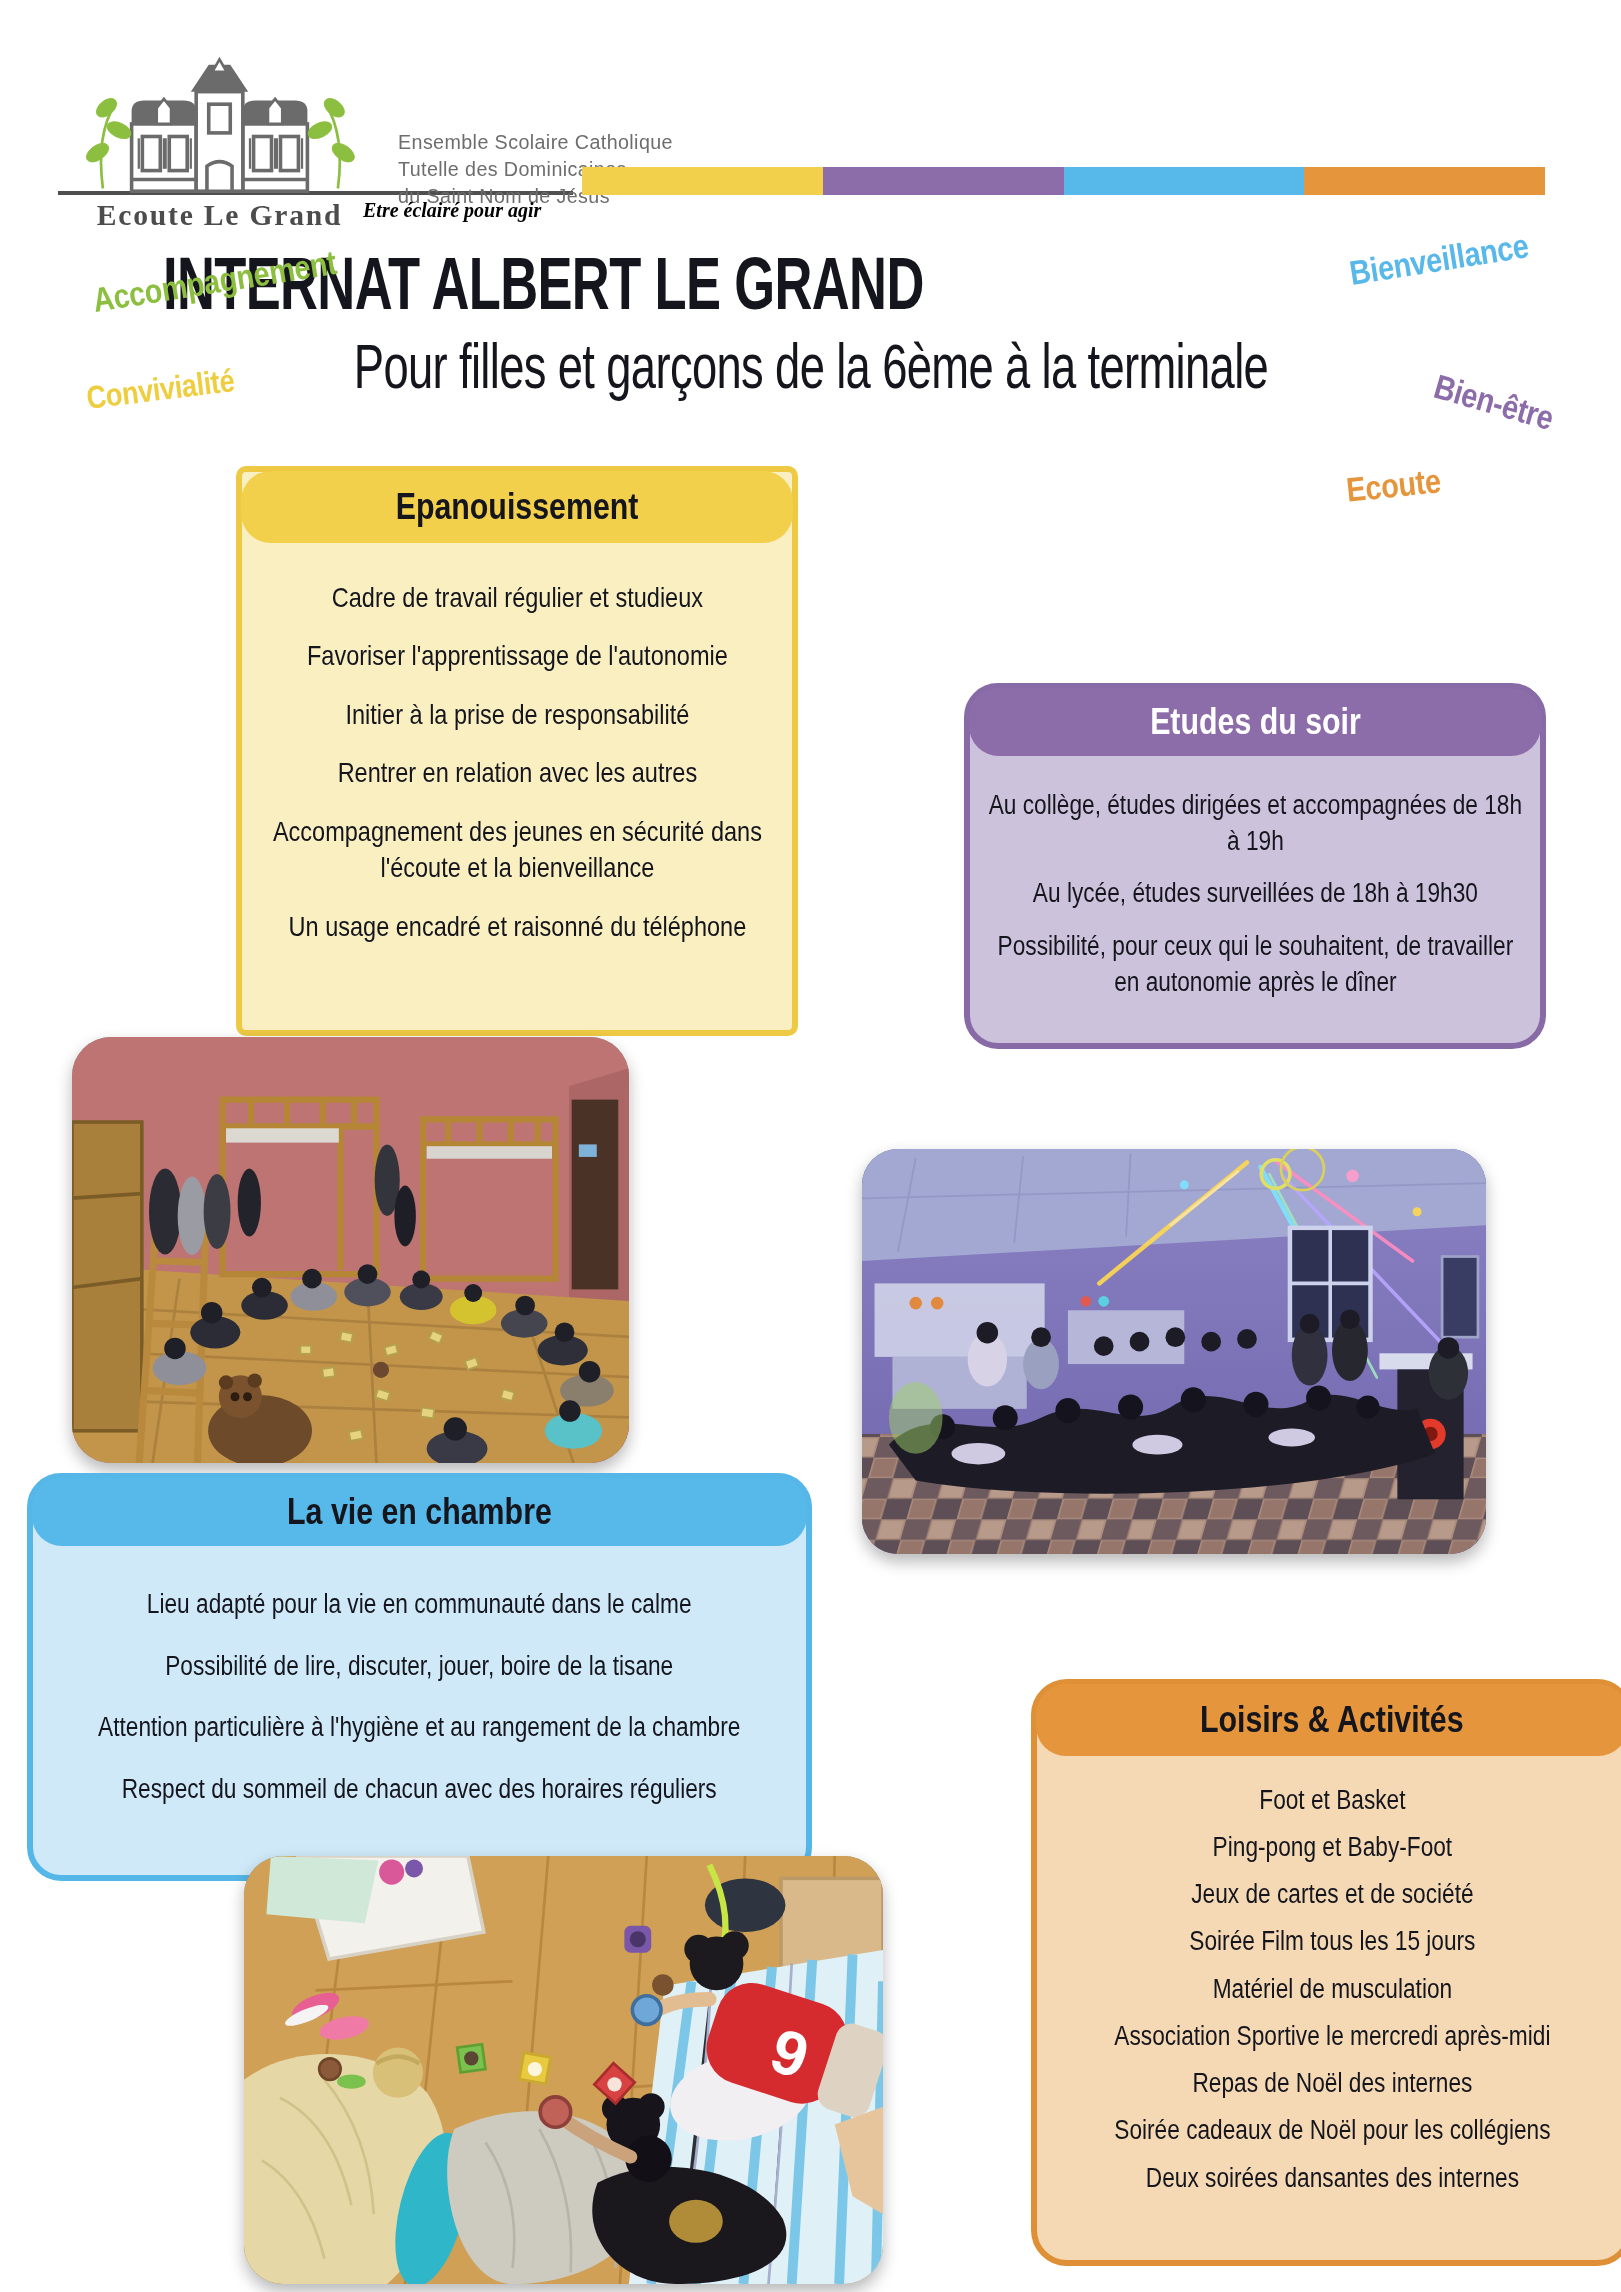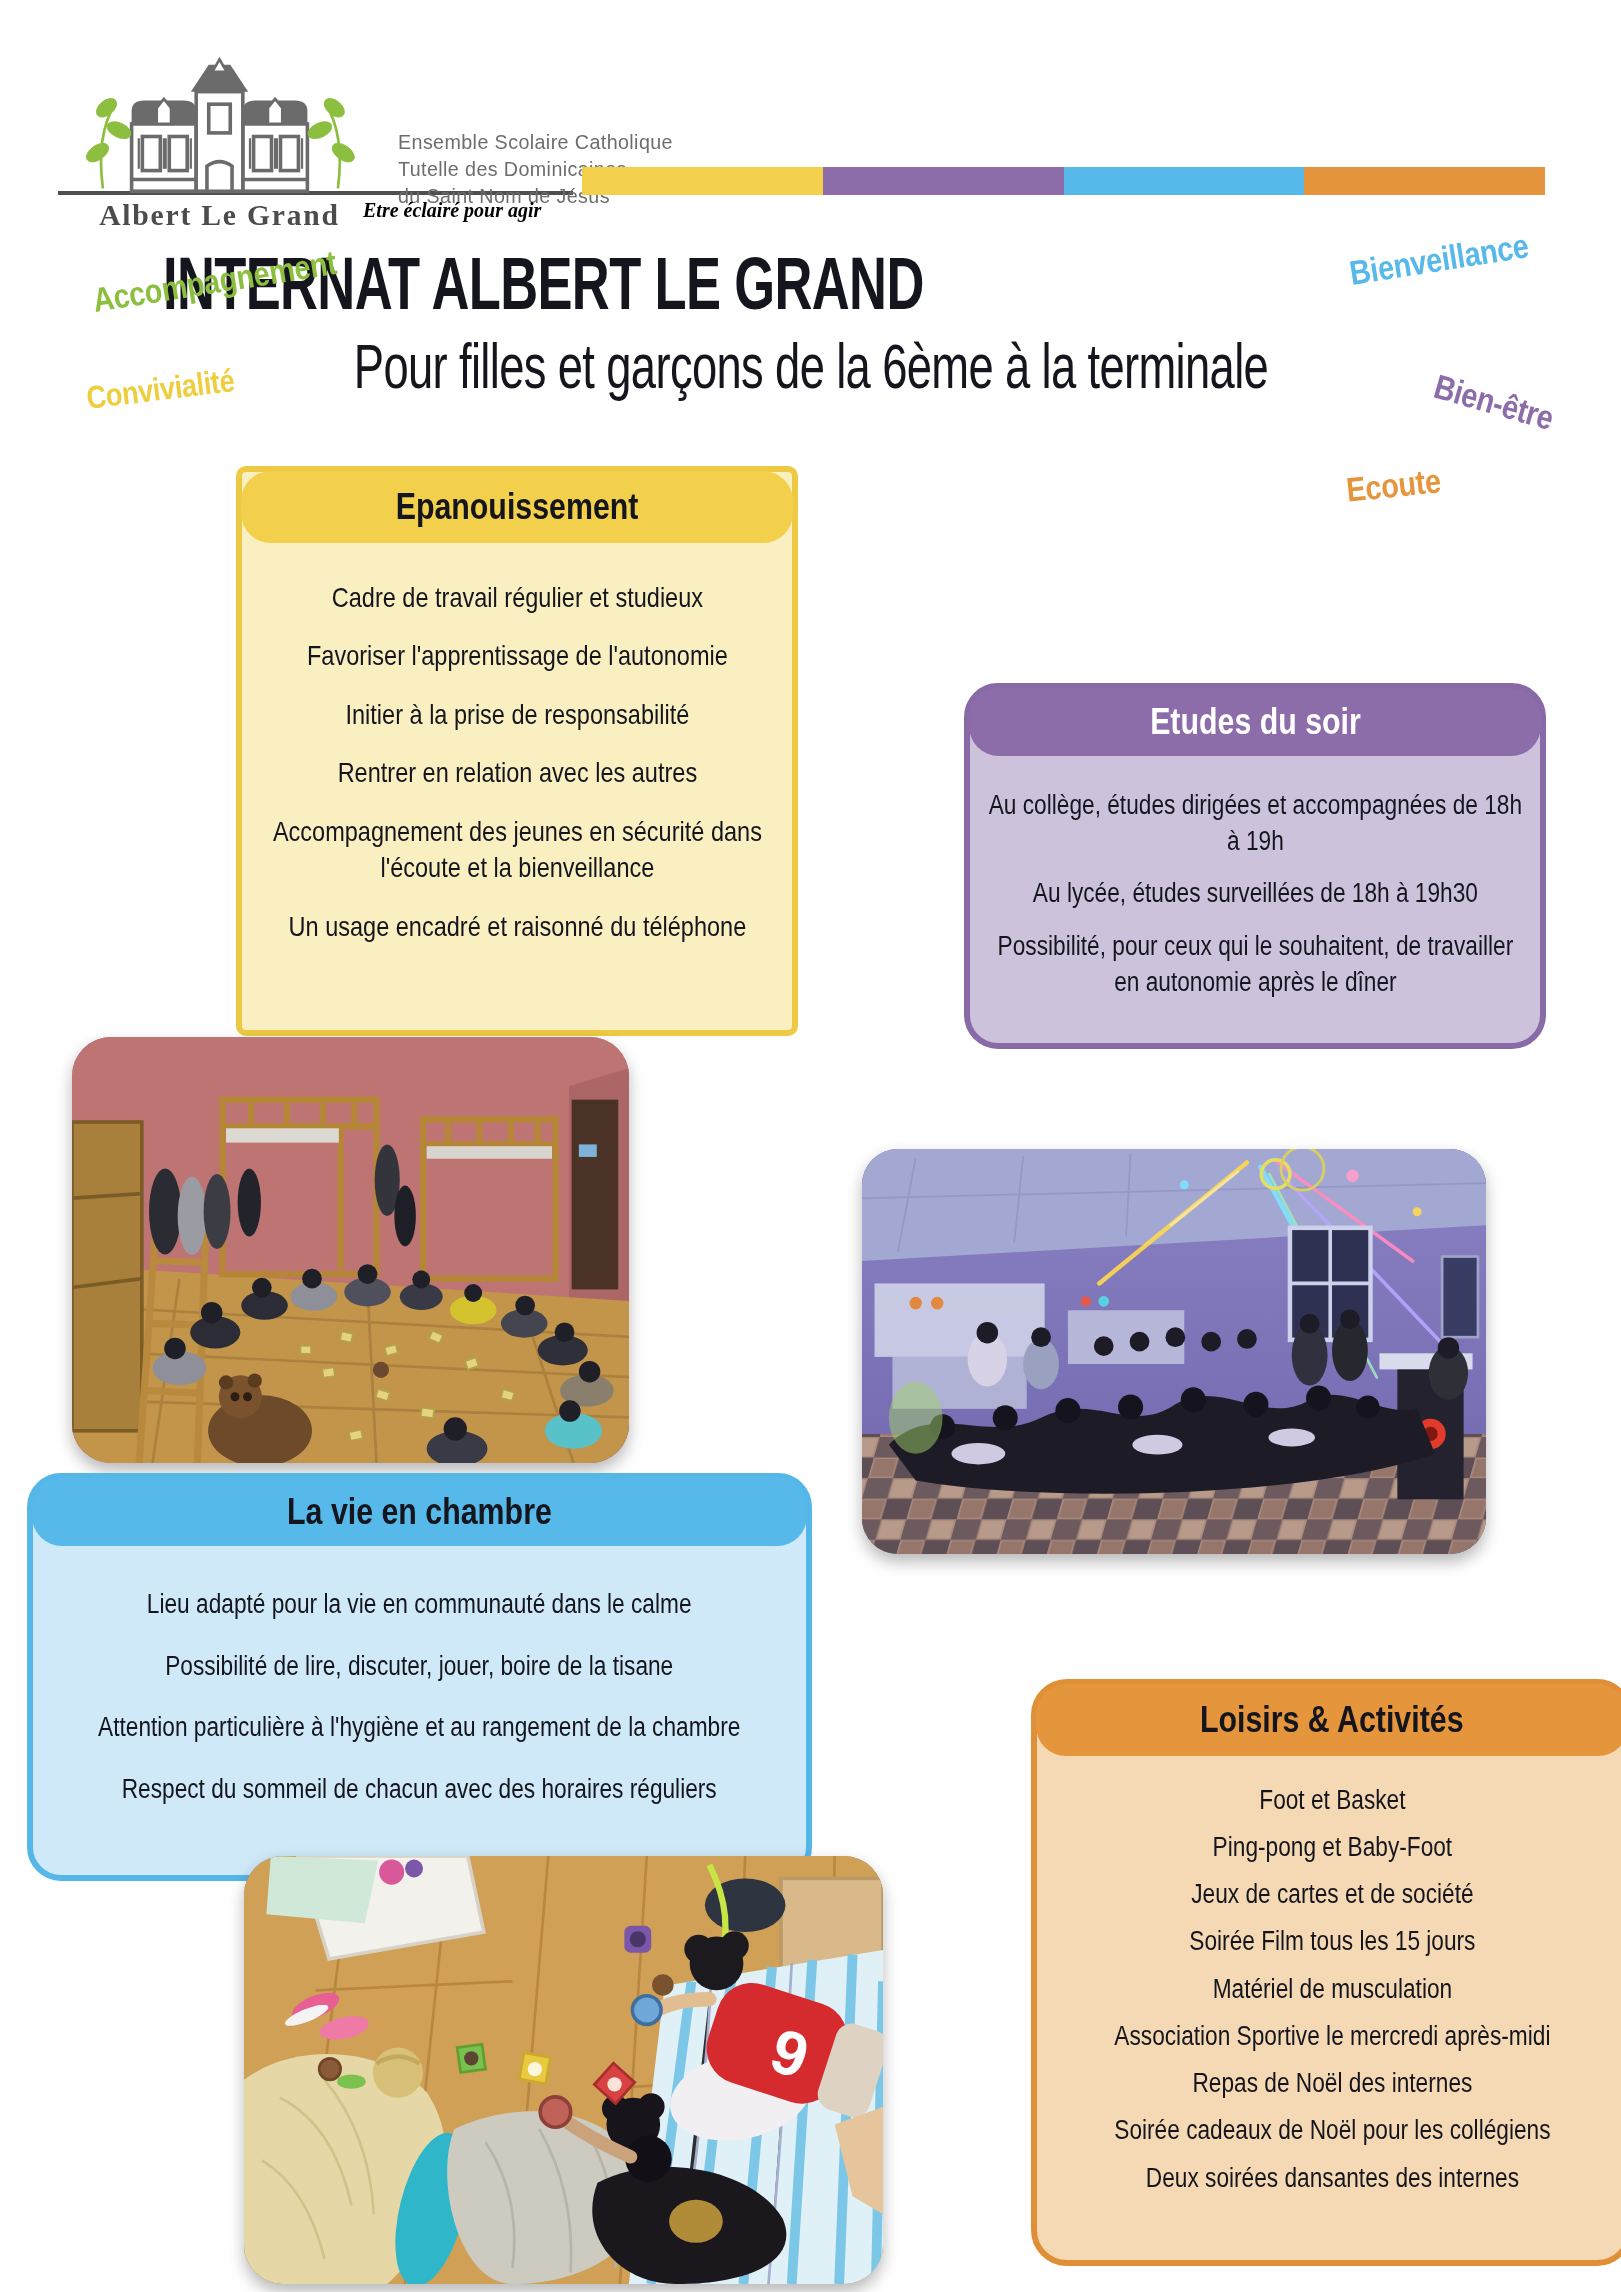--- a/index.html
+++ b/index.html
@@ -109,21 +109,21 @@
         <ellipse cx="48" cy="95" rx="14" ry="8" transform="rotate(25 48 95)"></ellipse>
         <ellipse cx="34" cy="70" rx="13" ry="8" transform="rotate(-40 34 70)"></ellipse>
         <path d="M292,160 q8,-60 -14,-95" fill="none" stroke-width="3"></path>
         <ellipse cx="298" cy="120" rx="14" ry="8" transform="rotate(35 298 120)"></ellipse>
         <ellipse cx="272" cy="95" rx="14" ry="8" transform="rotate(-25 272 95)"></ellipse>
         <ellipse cx="288" cy="70" rx="13" ry="8" transform="rotate(40 288 70)"></ellipse>
       </g>
     </svg>
   </div>
 
-  <div class="abs" id="logo-name" style="left:76px;top:199px;">Albert Le Grand</div>
+  <div class="abs" id="logo-name" style="left:76px;top:199px;">Ecoute Le Grand</div>
 
   <div class="abs" style="left:398px;top:129px;">
 
   <div class="org-line">Ensemble Scolaire Catholique</div>
       <div class="org-line">Tutelle des Dominicaines</div>
       <div class="org-line">du Saint Nom de Jésus</div>
     </div>
 
   <div class="abs" id="logo-motto" style="left:363px;top:199px;">Etre éclairé pour agir</div>
 

